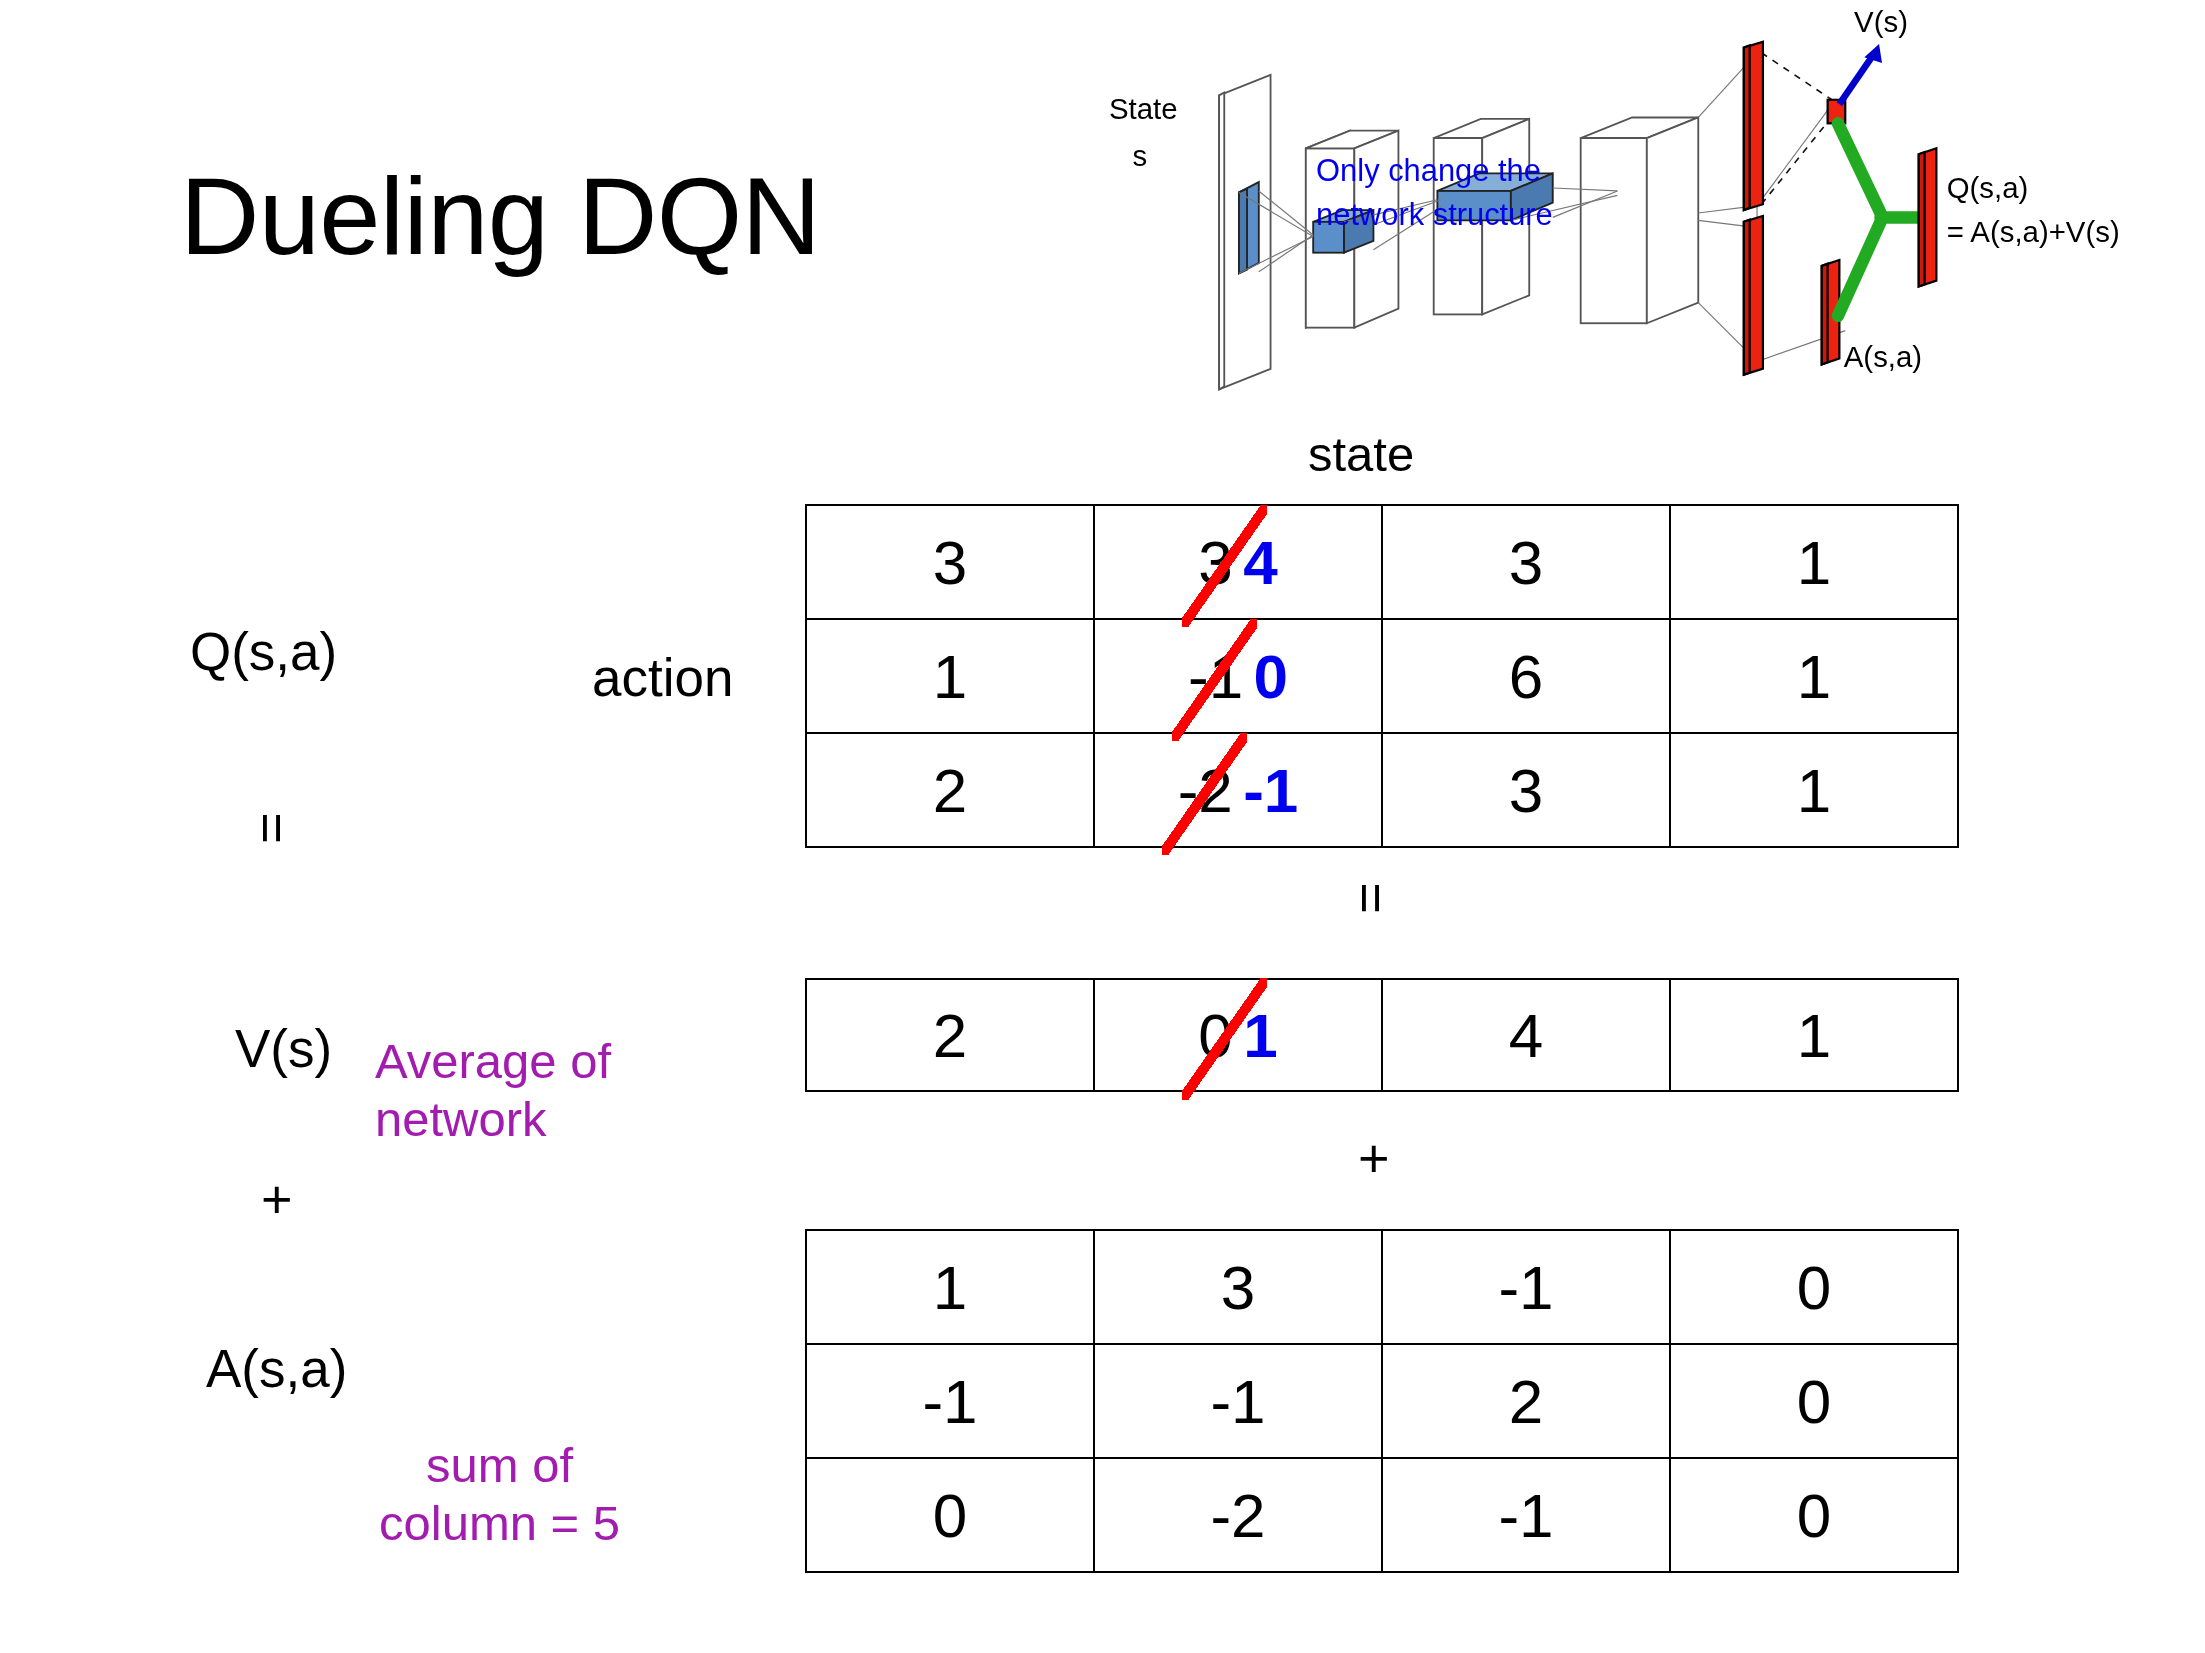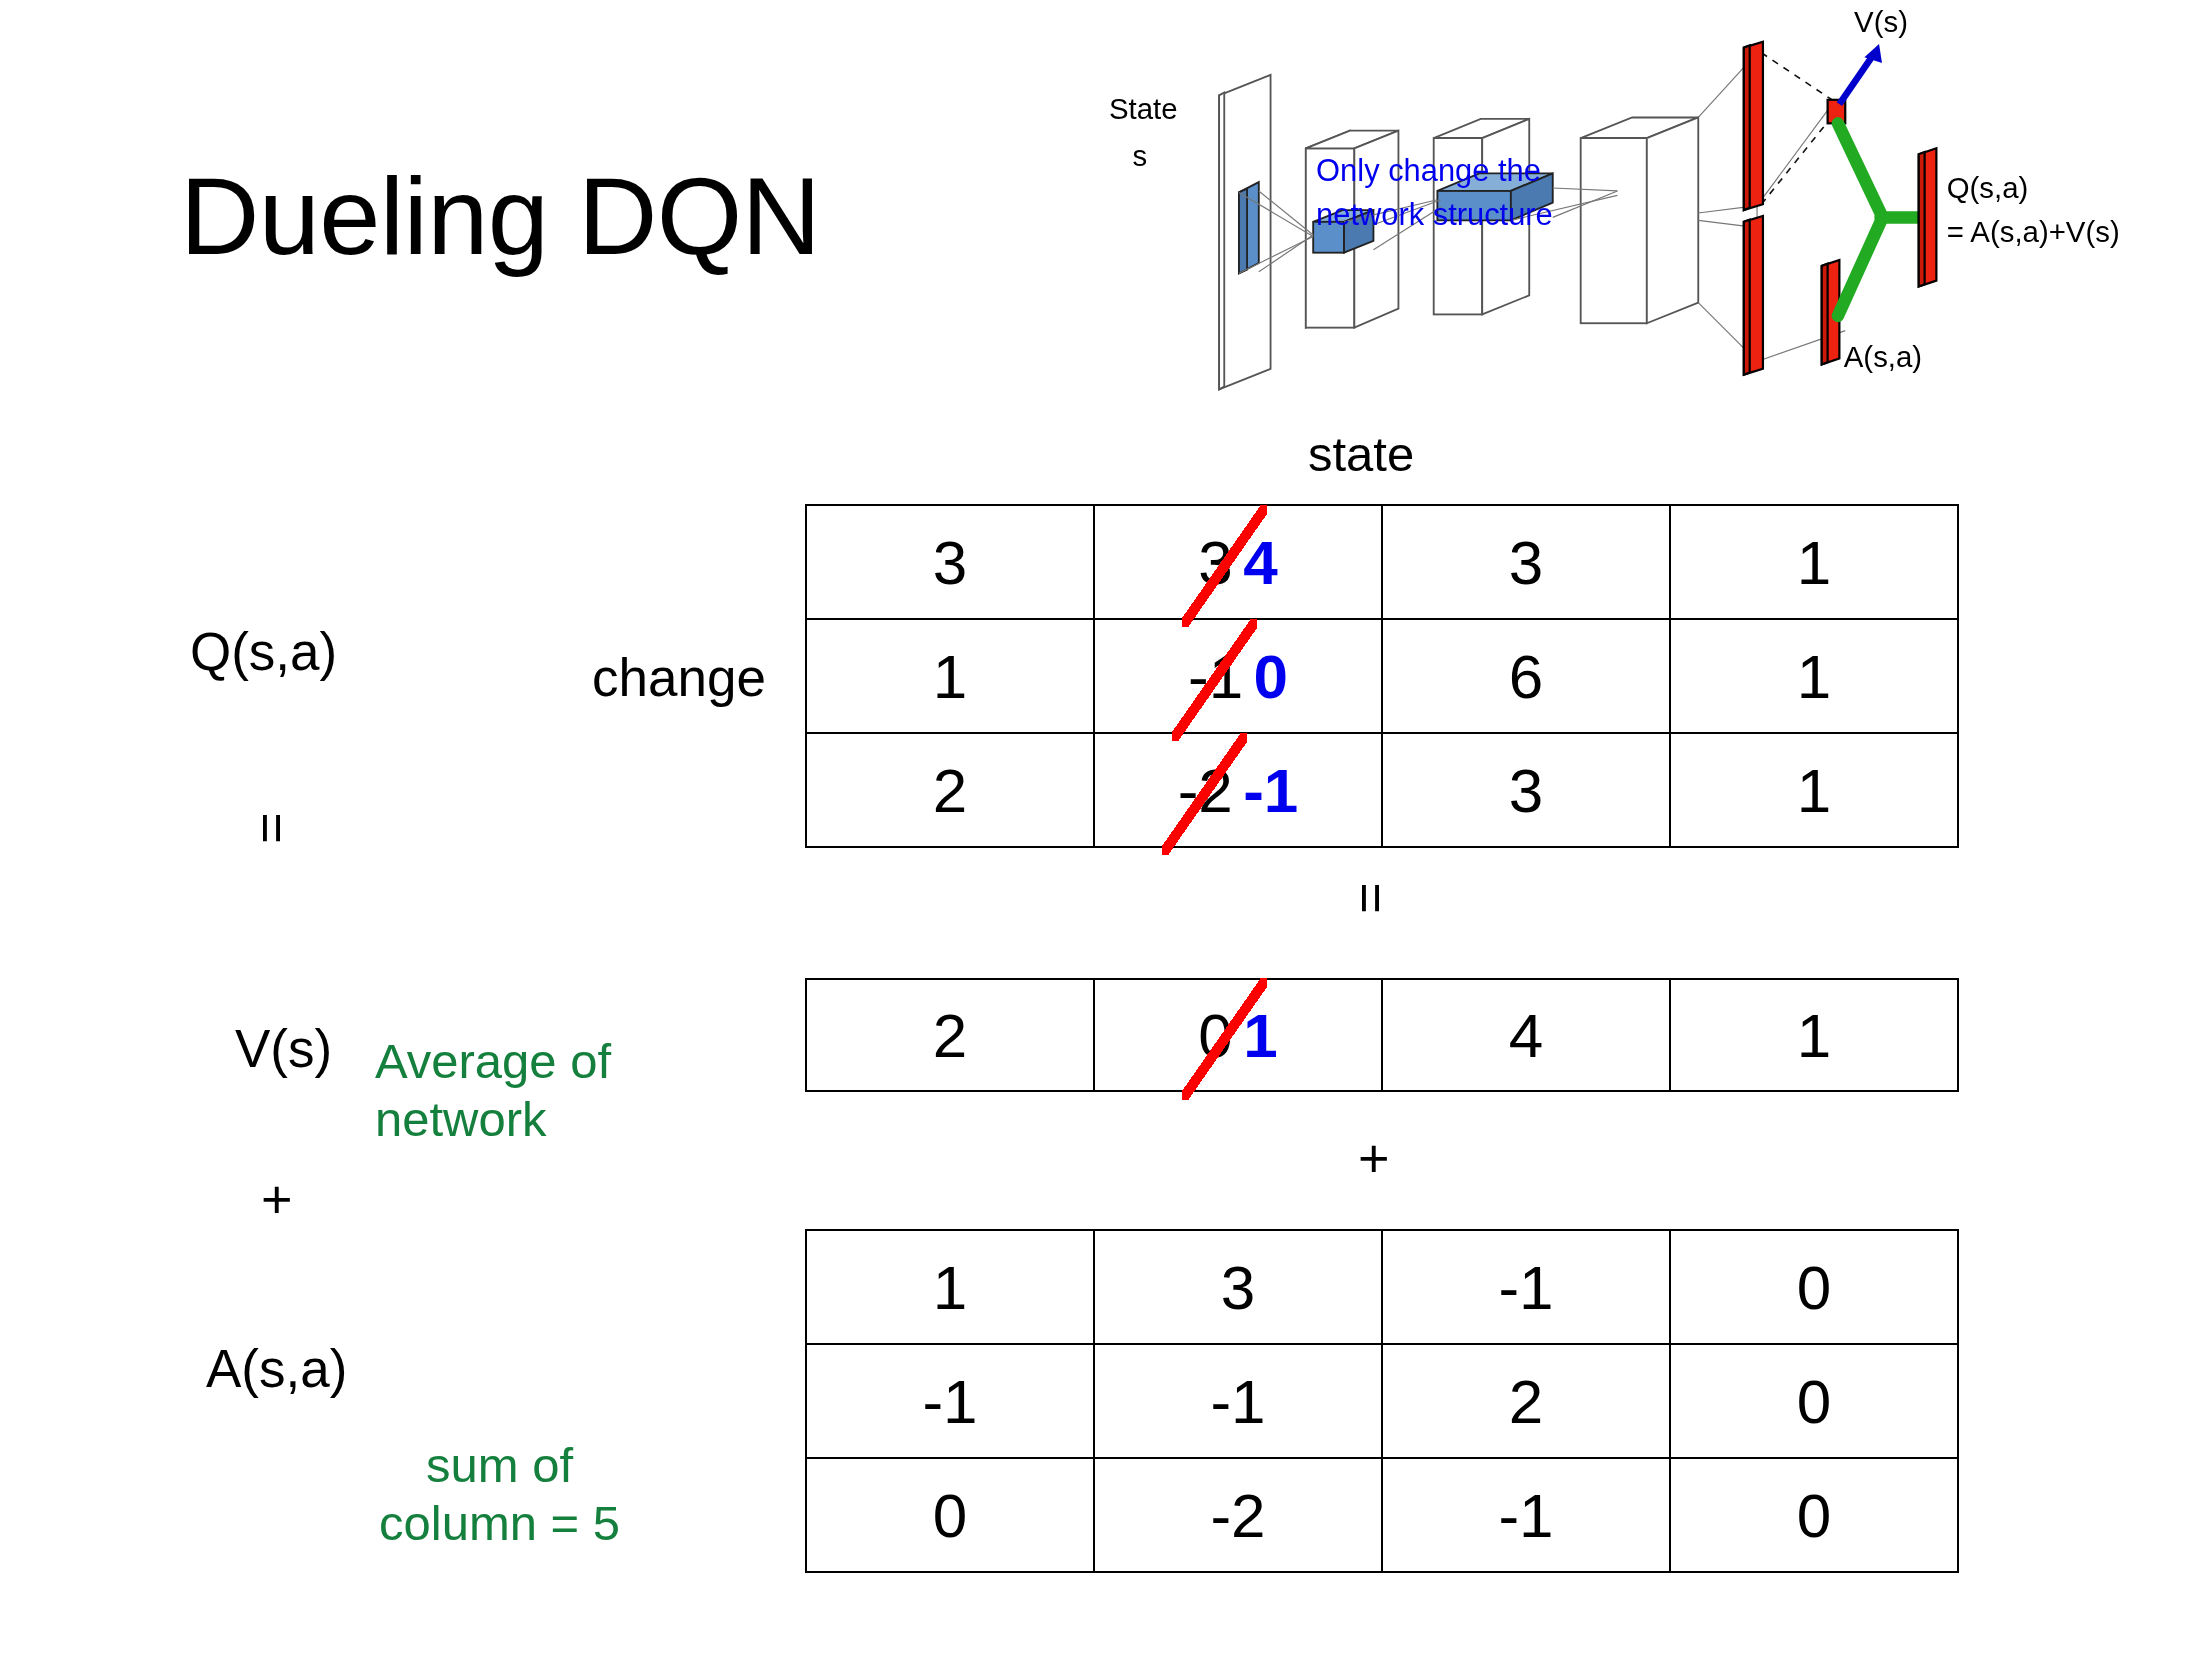--- a/index.html
+++ b/index.html
@@ -48,21 +48,21 @@
     font-family: "Liberation Sans", sans-serif;
   }
 
   
   .side-label {
     font-size: 53px;
     white-space: nowrap;
   }
   .side-label-blue {
     font-size: 49px;
-    color: #15803d;
+    color: #a21caf;
     line-height: 1.18;
     white-space: nowrap;
   }
   #label-q   { left: 190px; top: 621px; }
   #label-v   { left: 235px; top: 1018px; }
   #label-a   { left: 206px; top: 1338px; }
   #label-action { left: 592px; top: 647px; font-size: 53px; }
   #label-state  { left: 1308px; top: 426px; font-size: 49px; }
 
   #label-avg { left: 375px; top: 1033px; }
@@ -246,21 +246,21 @@
     <text class="diag-label" x="1008" y="490">A(s,a)</text>
     <text class="diag-label" x="1148" y="260">Q(s,a)</text>
     <text class="diag-label" x="1148" y="320">= A(s,a)+V(s)</text>
   </svg>
 </div>
 
 <div class="abs side-label" id="label-state">state</div>
 
 <div class="abs side-label" id="label-q">Q(s,a)</div>
 
-<div class="abs side-label" id="label-action">change</div>
+<div class="abs side-label" id="label-action">action</div>
 
 <div class="abs eq-rot" id="eq-left">=</div>
 
 <div class="abs eq-rot" id="eq-mid">=</div>
 
 <div class="abs side-label" id="label-v">V(s)</div>
 
 <div class="abs side-label-blue" id="label-avg">
   <div>Average of</div>
   <div>network</div>

